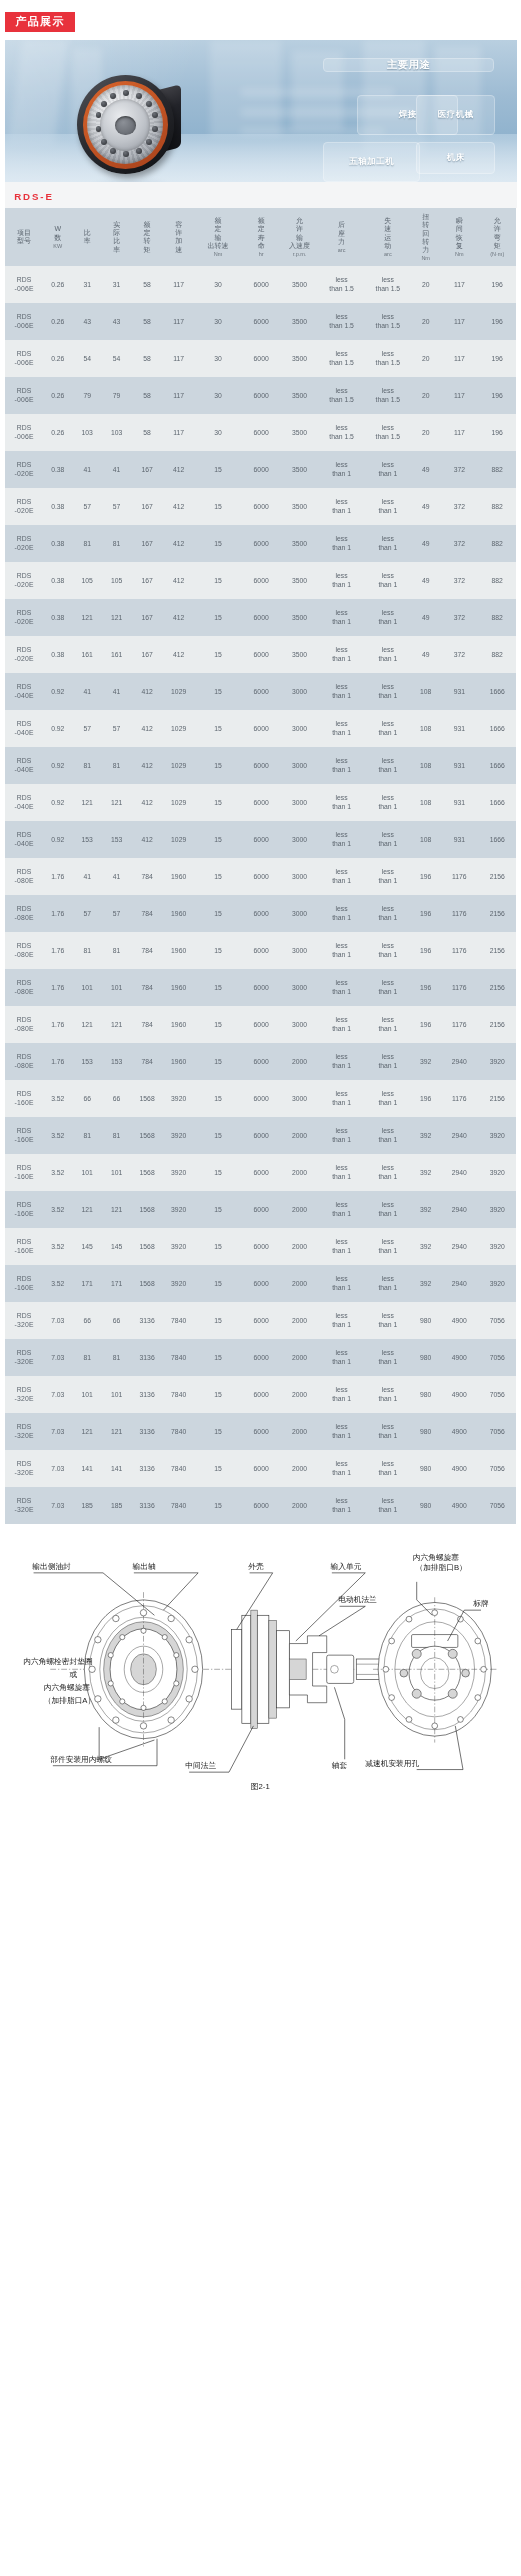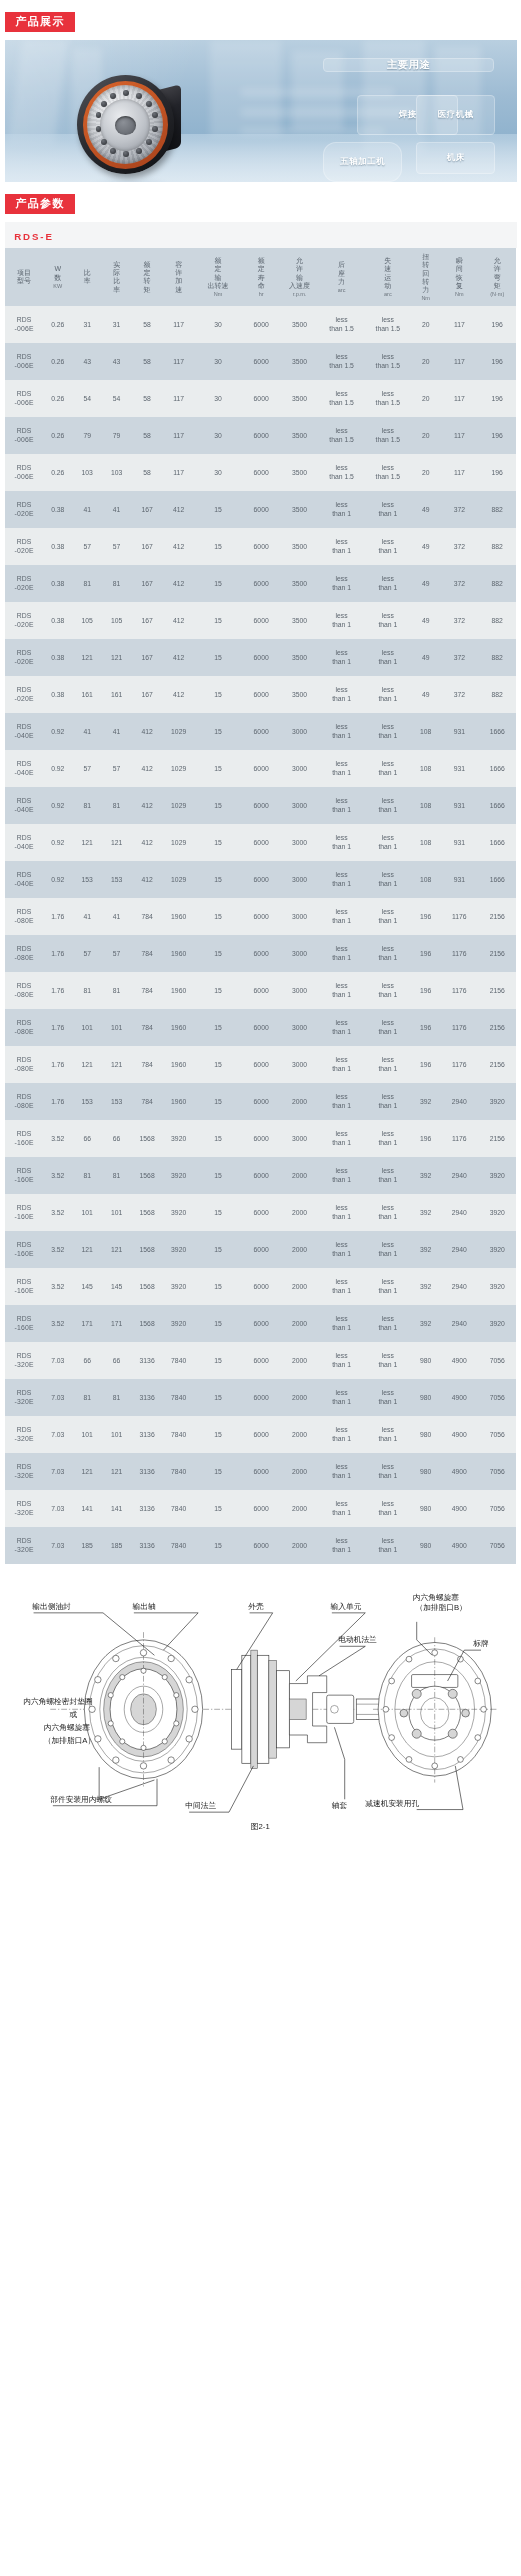--- a/index.html
+++ b/index.html
@@ -114,21 +114,21 @@
     border: 0.6px solid rgba(255,255,255,.28);
     color: #ffffff;
     font-weight: bold;
     display: flex; align-items: center; justify-content: center;
     text-shadow: 0 0.6px 1.3px rgba(40,70,95,.45);
     letter-spacing: 0.6px;
   }
   .use-main { left: 318px; top: 18px; width: 171px; height: 14px; font-size: 10.3px; }
   .use-a { left: 318px; top: 55px; width: 101px; height: 40px; font-size: 8.4px; margin-left: 34px; }
   .use-b { left: 411px; top: 55px; width: 79px; height: 40px; font-size: 8.4px; }
-  .use-c { left: 318px; top: 102px; width: 79px; height: 40px; font-size: 8.4px; border-radius: 13px; }
+  .use-c { left: 318px; top: 102px; width: 97px; height: 40px; font-size: 8.4px; }
   .use-d { left: 411px; top: 102px; width: 79px; height: 32px; font-size: 8.4px; }
 
   
   .table-area { margin: 0 5.2px 6.4px 5.2px; background: #ffffff; }
   .table-title-bar {
     background: #f4f5f6;
     padding: 9px 0 6.4px 9px;
   }
   .table-title {
     color: #e8323c;
@@ -254,23 +254,20 @@
     </div>
     <div class="gear-reflection"></div>
 
     <div class="usebox use-main">主要用途</div>
     <div class="usebox use-a">焊接</div>
     <div class="usebox use-b">医疗机械</div>
     <div class="usebox use-c">五轴加工机</div>
     <div class="usebox use-d">机床</div>
   </div>
 
-  <div class="sec-tag-wrap">
-    <span class="sec-tag">产品参数</span>
-  </div>
 
   <div class="table-area">
     <div class="table-title-bar">
       <span class="table-title">RDS-E</span>
     </div>
 
     <table class="spec">
       <colgroup>
         <col class="c0">
           <col class="c1">

